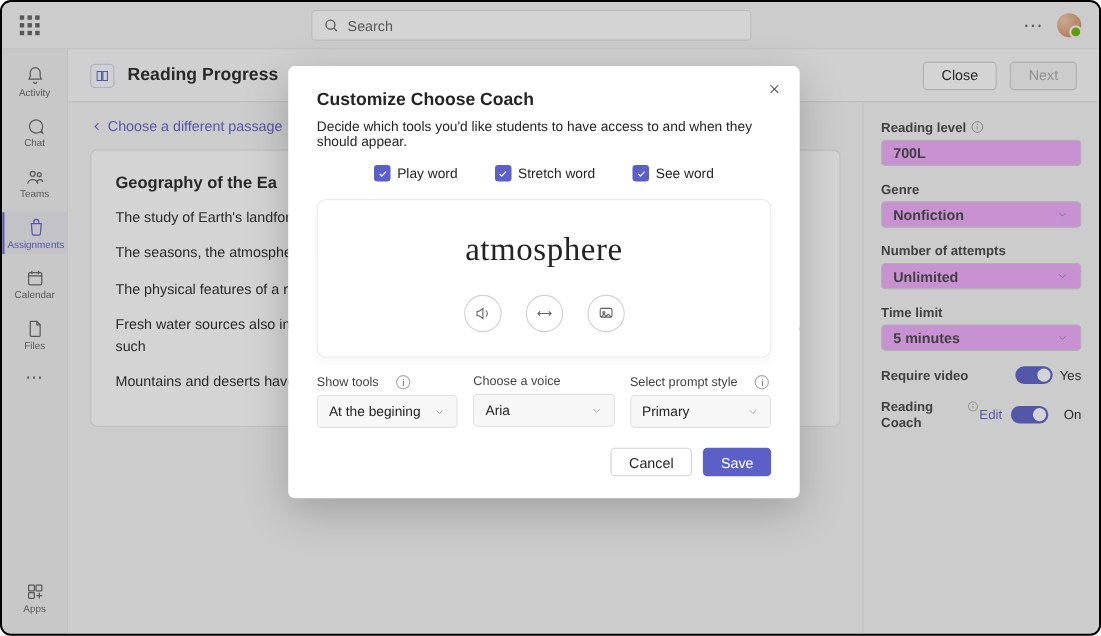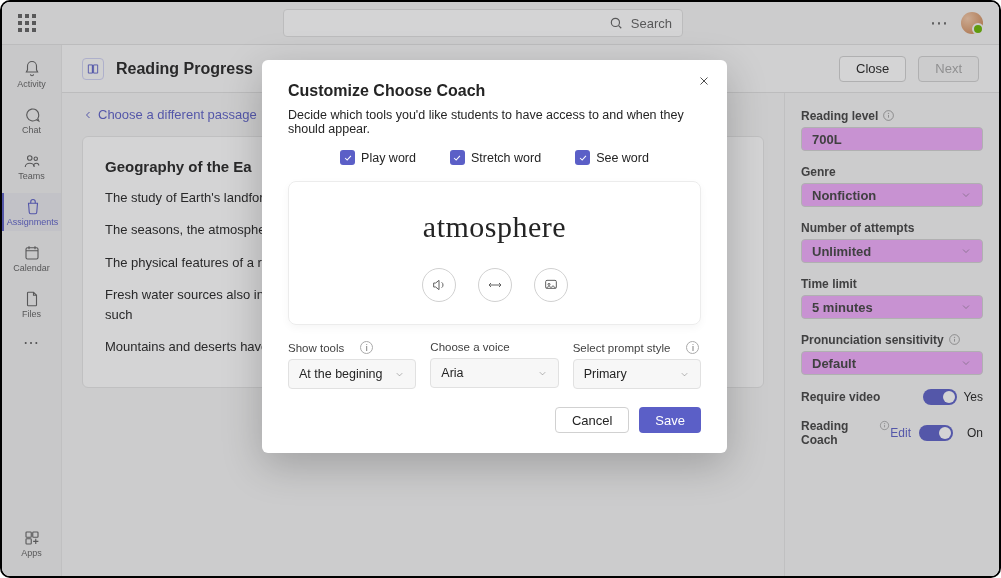--- a/index.html
+++ b/index.html
@@ -5,21 +5,21 @@
 * { box-sizing: border-box; margin: 0; padding: 0; font-family: "Segoe UI", -apple-system, sans-serif; }
 html, body { width: 1001px; height: 578px; overflow: hidden; }
 body { background: #fff; position: relative; border-radius: 10px; border: 2px solid #000; }
 
 .scrim { position: absolute; inset: 0; background: rgba(60,60,62,0.22); pointer-events: none; z-index: 5; }
 
 .topbar { height: 43px; display: flex; align-items: center; padding: 0 16px; gap: 12px; background: #f5f5f5; border-bottom: 1px solid #e1e1e1; }
 .waffle { width: 18px; height: 18px; display: grid; grid-template: repeat(3,4px)/repeat(3,4px); gap: 3px; }
 .waffle span { background: #616161; }
 .search-wrap { flex: 1; display: flex; justify-content: center; }
-.search { width: 400px; height: 28px; background: #fff; border: 1px solid #e1e1e1; border-radius: 4px; display: flex; align-items: center; gap: 8px; padding: 0 10px; color: #616161; font-size: 13px; justify-content: flex-end; }
+.search { width: 400px; height: 28px; background: #fff; border: 1px solid #e1e1e1; border-radius: 4px; display: flex; align-items: center; gap: 8px; padding: 0 10px; color: #616161; font-size: 13px; }
 .top-right { display: flex; align-items: center; gap: 12px; color: #616161; }
 .ellipsis { font-size: 18px; letter-spacing: 1px; }
 .avatar { width: 22px; height: 22px; border-radius: 50%; background: radial-gradient(circle at 30% 30%, #f4c9a8, #c77d4a); position: relative; }
 .avatar::after { content:""; position:absolute; right:-1px; bottom:-1px; width:8px; height:8px; background:#6bb700; border:2px solid #f5f5f5; border-radius:50%; }
 
 .shell { display: flex; height: calc(100% - 43px); }
 
 .rail { width: 60px; background: #f0f0f0; border-right: 1px solid #e6e6e6; display: flex; flex-direction: column; align-items: center; padding-top: 10px; gap: 8px; }
 .rail-item { display: flex; flex-direction: column; align-items: center; font-size: 9px; color: #616161; width: 100%; padding: 4px 0; }
 .rail-item.sel { border-left: 2px solid #5b5fc7; color: #5b5fc7; background: rgba(91,95,199,0.05); }
@@ -256,36 +256,20 @@
             <span>Unlimited</span>
             <svg viewBox="0 0 24 24">
                 <polyline points="6 9 12 15 18 9"></polyline>
               </svg>
           </div>
         </div>
         <div class="field">
           <div class="field-label">Time limit</div>
           <div class="input select">
             <span>5 minutes</span>
-            <svg viewBox="0 0 24 24">
-                <polyline points="6 9 12 15 18 9"></polyline>
-              </svg>
-          </div>
-        </div>
-        <div class="field">
-          <div class="field-label">
-            <span>Pronunciation sensitivity</span>
-            <svg viewBox="0 0 24 24">
-                <circle cx="12" cy="12" r="9"></circle>
-                <line x1="12" y1="11" x2="12" y2="16"></line>
-                <circle cx="12" cy="8" r="0.5"></circle>
-              </svg>
-          </div>
-          <div class="input select">
-            <span>Default</span>
             <svg viewBox="0 0 24 24">
                 <polyline points="6 9 12 15 18 9"></polyline>
               </svg>
           </div>
         </div>
         <div class="toggle-row">
           <span class="field-label">Require video</span>
           <span style="display:flex;align-items:center;">
             <span class="toggle"></span>
             <span class="toggle-text">Yes</span>

